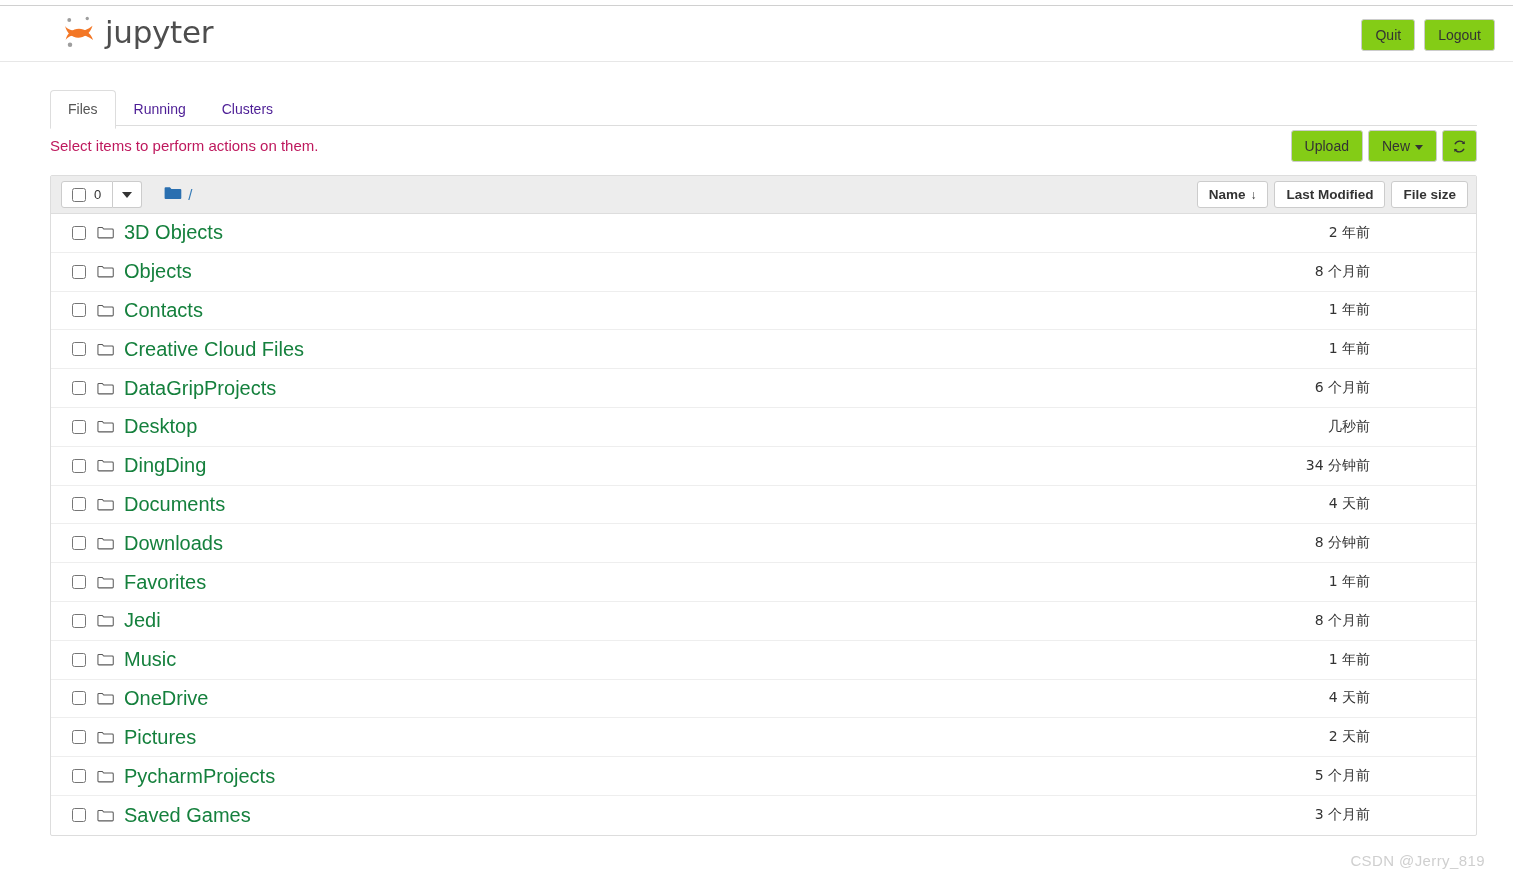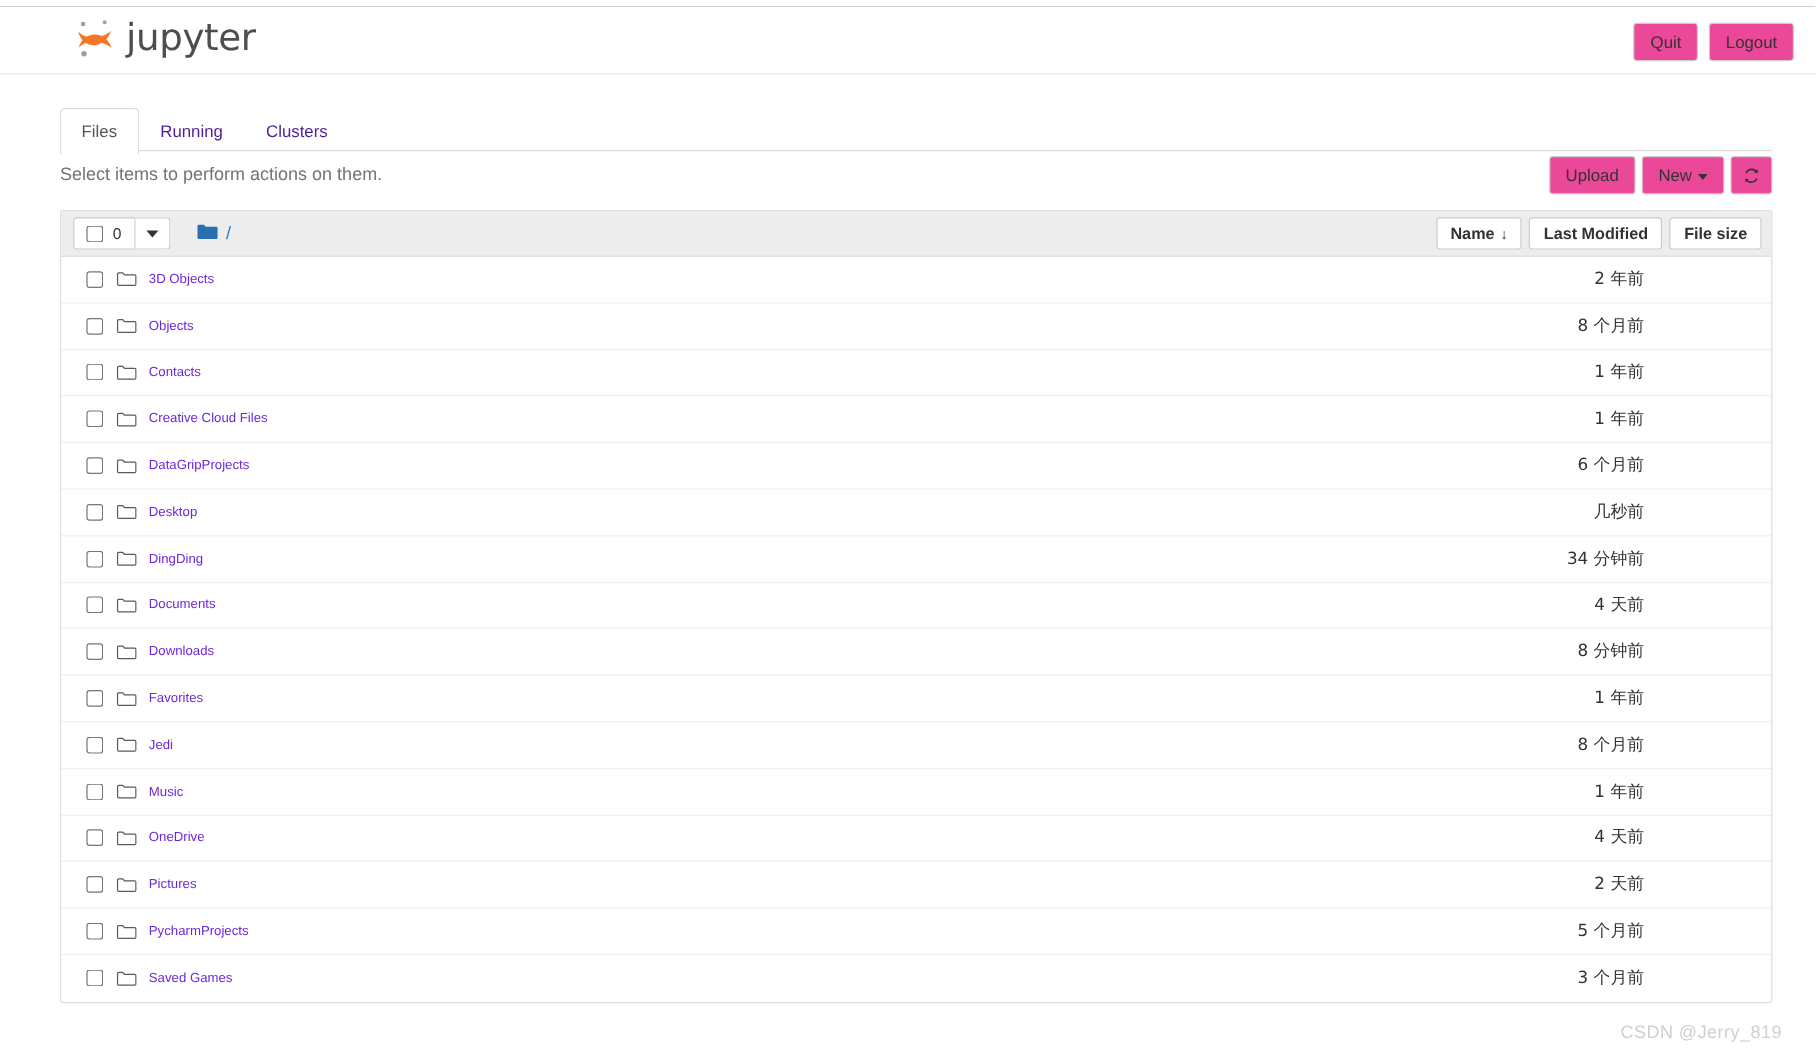--- a/index.html
+++ b/index.html
@@ -41,21 +41,21 @@
     letter-spacing: -0.3px;
     font-family: "DejaVu Sans", "Liberation Sans", sans-serif;
   }
   .header-actions {
     position: absolute;
     right: 18px; top: 13px;
     display: flex;
     gap: 9px;
   }
   .btn {
-    background: #ec4899;
+    background: #84cc16;
     border: 1px solid #cccccc;
     border-radius: 3px;
     color: #333333;
     font-size: 14px;
     padding: 6px 13px;
     line-height: 1.3;
     cursor: pointer;
     white-space: nowrap;
     font-family: "Liberation Sans", "DejaVu Sans", sans-serif;
   }
@@ -90,21 +90,21 @@
   
   .action-row {
     position: relative;
     margin: 0 36px 0 50px;
     height: 43px;
   }
   .action-note {
     position: absolute;
     left: 0; top: 11px;
     font-size: 15px;
-    color: #737373;
+    color: #be185d;
   }
   .action-btns {
     position: absolute;
     right: 0; top: 4px;
     display: flex;
     gap: 5px;
   }
   .btn-caret {
     display: inline-block;
     margin-left: 5px;
@@ -210,22 +210,22 @@
   }
   .folder-ico { width: 17px; height: 15px; display: block; flex: none; }
   .row-name {
     display: flex;
     align-items: center;
     gap: 10px;
     flex: 1 1 auto;
     min-width: 0;
   }
   .row-link {
-    color: #6d28d9;
-    font-size: 11px;
+    color: #15803d;
+    font-size: 20px;
     text-decoration: none;
     cursor: pointer;
     white-space: nowrap;
   }
   .row-meta {
     font-size: 14px;
     color: #333333;
     text-align: right;
     white-space: nowrap;
     padding-right: 96px;

